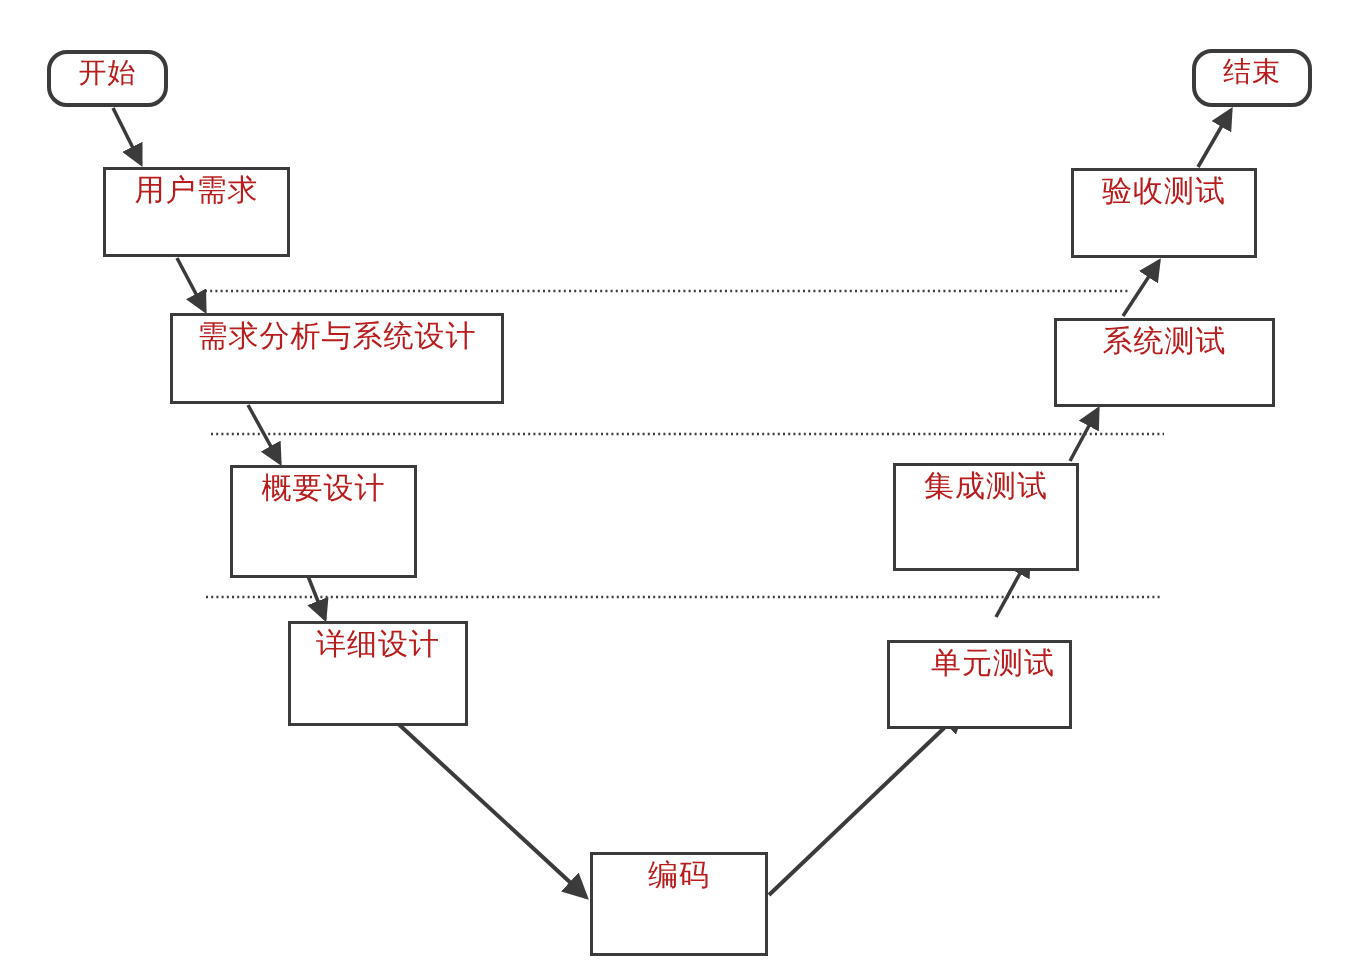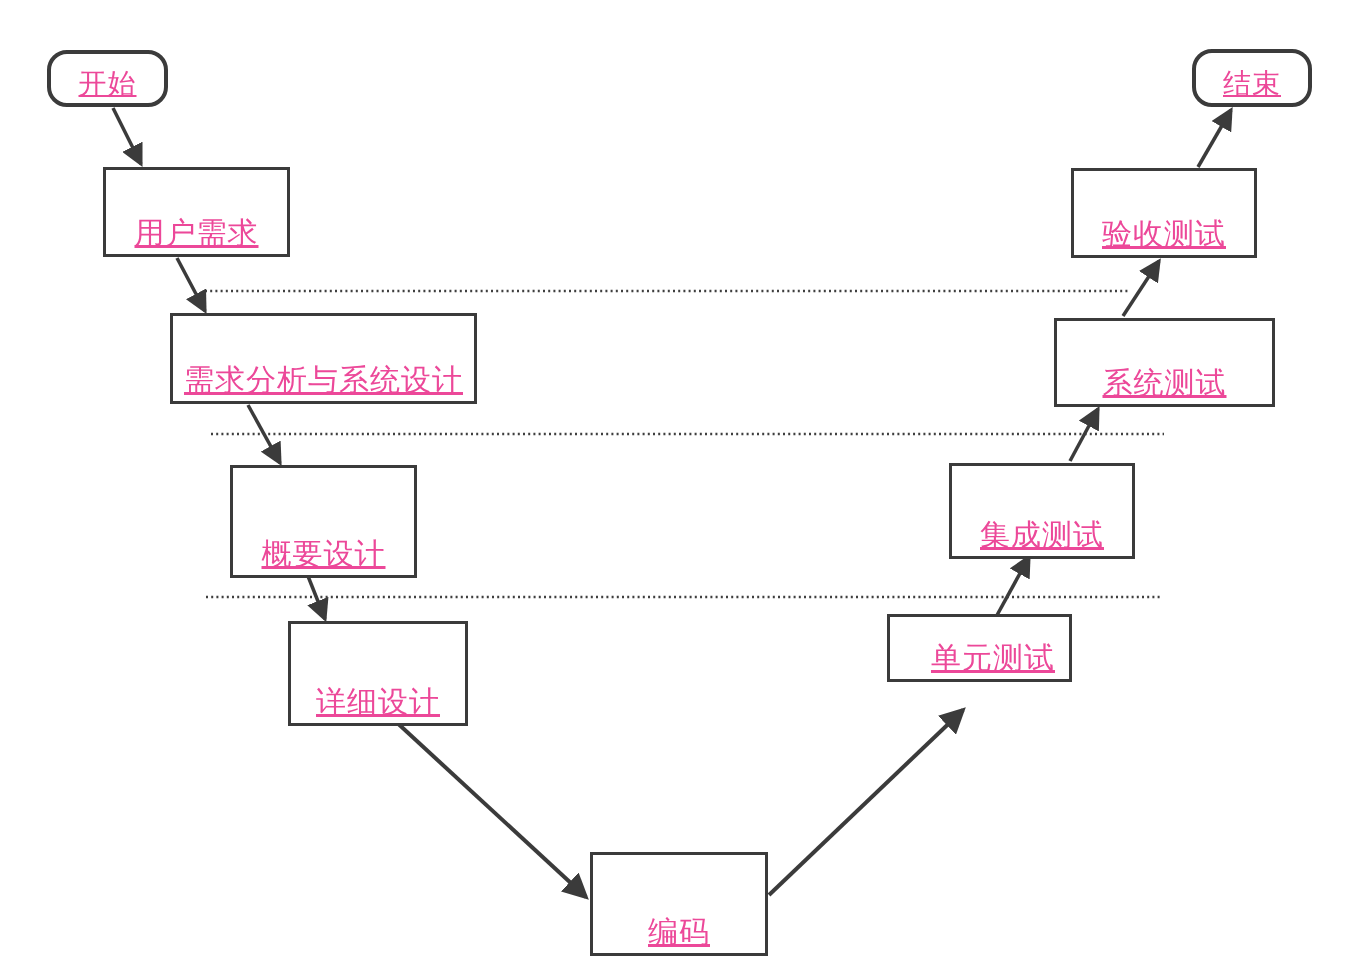--- a/index.html
+++ b/index.html
@@ -20,46 +20,45 @@
     left: 0;
     top: 0;
     width: 1363px;
     height: 960px;
     pointer-events: none;
   }
   .node {
     position: absolute;
     box-sizing: border-box;
     display: flex;
-    align-items: flex-end;
+    align-items: flex-start;
     justify-content: center;
     background: #ffffff;
-    color: #ec4899;
+    color: #b91c1c;
     font-size: 30px;
     letter-spacing: 1px;
     white-space: nowrap;
-    text-decoration: underline;
   }
   .node.rect {
     border: 3px solid #3b3b3b;
   }
   .node.stadium {
     border: 4px solid #3b3b3b;
     border-radius: 20px;
     font-size: 28px;
   }
   
   #n-start            { left: 47px;   top: 50px;  width: 121px; height: 57px; }
   #n-user-req         { left: 103px;  top: 167px; width: 187px; height: 90px; }
-  #n-req-analysis     { left: 170px;  top: 313px; width: 307px; height: 91px; }
+  #n-req-analysis     { left: 170px;  top: 313px; width: 334px; height: 91px; }
   #n-outline-design   { left: 230px;  top: 465px; width: 187px; height: 113px; }
   #n-detailed-design  { left: 288px;  top: 621px; width: 180px; height: 105px; }
   #n-coding           { left: 590px;  top: 828px; width: 178px; height: 104px; margin-top: 24px; }
-  #n-unit-test        { left: 887px;  top: 614px; width: 185px; height: 68px; padding-left: 27px; }
-  #n-integration-test { left: 949px;  top: 463px; width: 186px; height: 96px; }
+  #n-unit-test        { left: 887px;  top: 640px; width: 185px; height: 89px; padding-left: 27px; }
+  #n-integration-test { left: 893px;  top: 463px; width: 186px; height: 108px; }
   #n-system-test      { left: 1054px; top: 318px; width: 221px; height: 89px; }
   #n-acceptance-test  { left: 1071px; top: 168px; width: 186px; height: 90px; }
   #n-end              { left: 1192px; top: 49px;  width: 120px; height: 58px; }
 
   .arrow-line {
     stroke: #3b3b3b;
     stroke-width: 3.5;
     fill: none;
   }
   .arrow-line.long {

